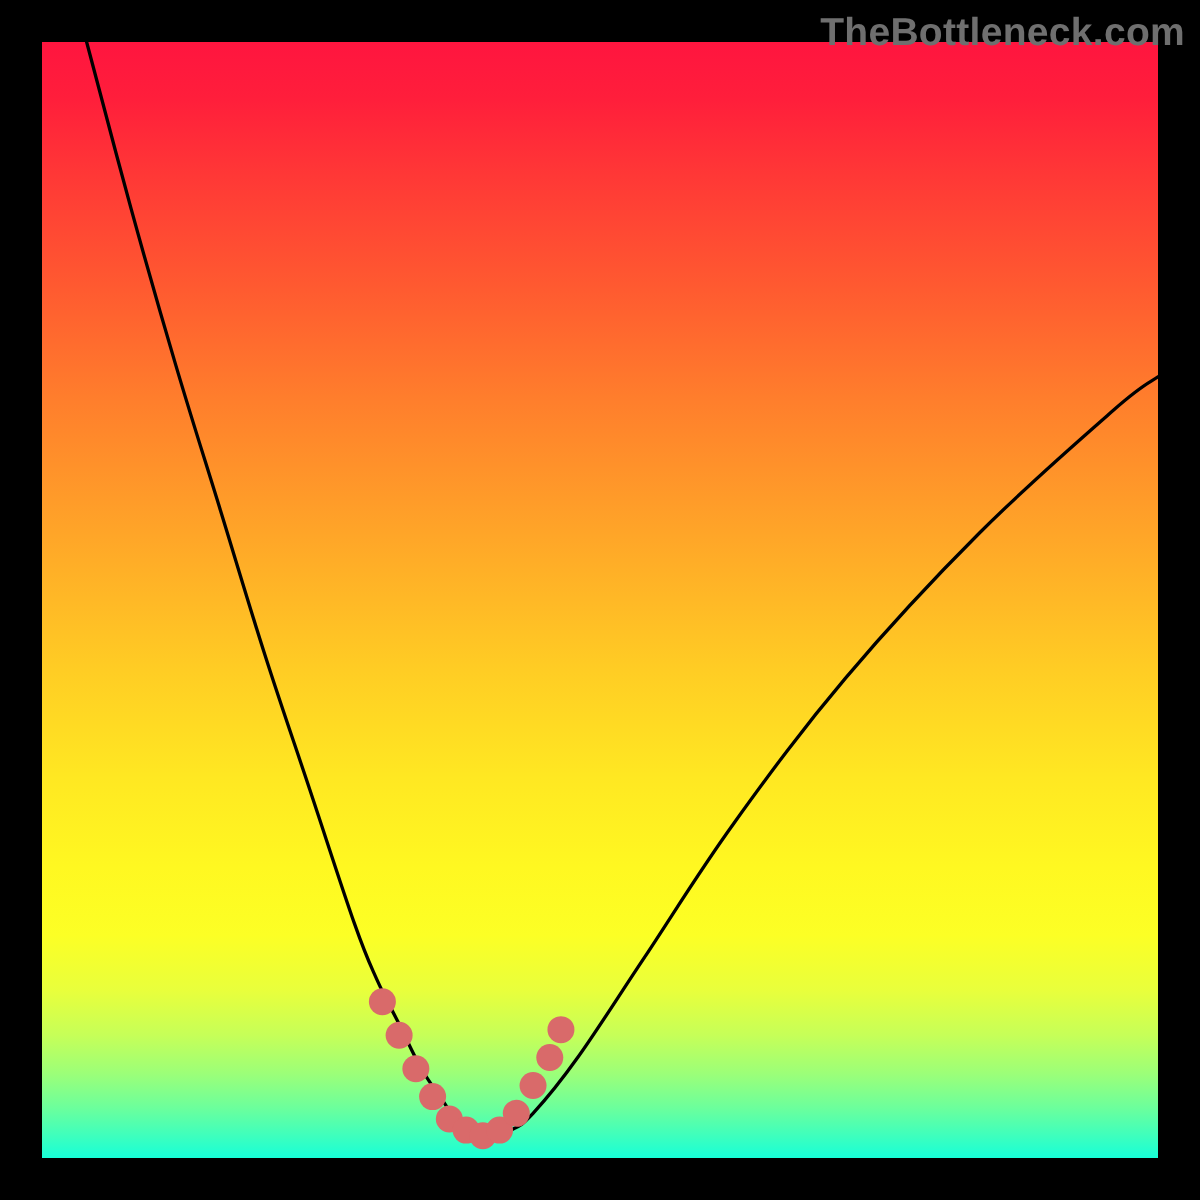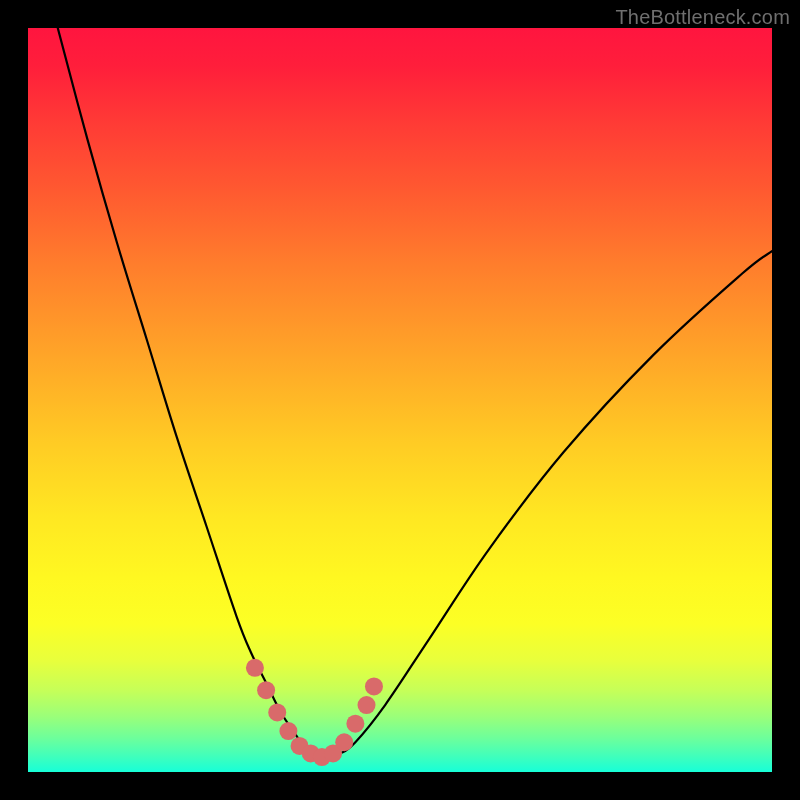--- a/index.html
+++ b/index.html
@@ -27,22 +27,22 @@
       #9bff79 92.5%,
       #6cff9c 95.5%,
       #3effbd 98%,
       #17ffd8 100%);
   }
   .watermark {
     position: absolute;
     top: 6px;
     right: 10px;
     color: #6f6f6f;
-    font-size: 20px;
-    font-weight: 400;
+    font-size: 26px;
+    font-weight: 700;
     letter-spacing: 0.2px;
     z-index: 20;
   }
   svg.curve {
     position: absolute;
     left: 28px;
     top: 28px;
     width: 744px;
     height: 744px;
     z-index: 10;

